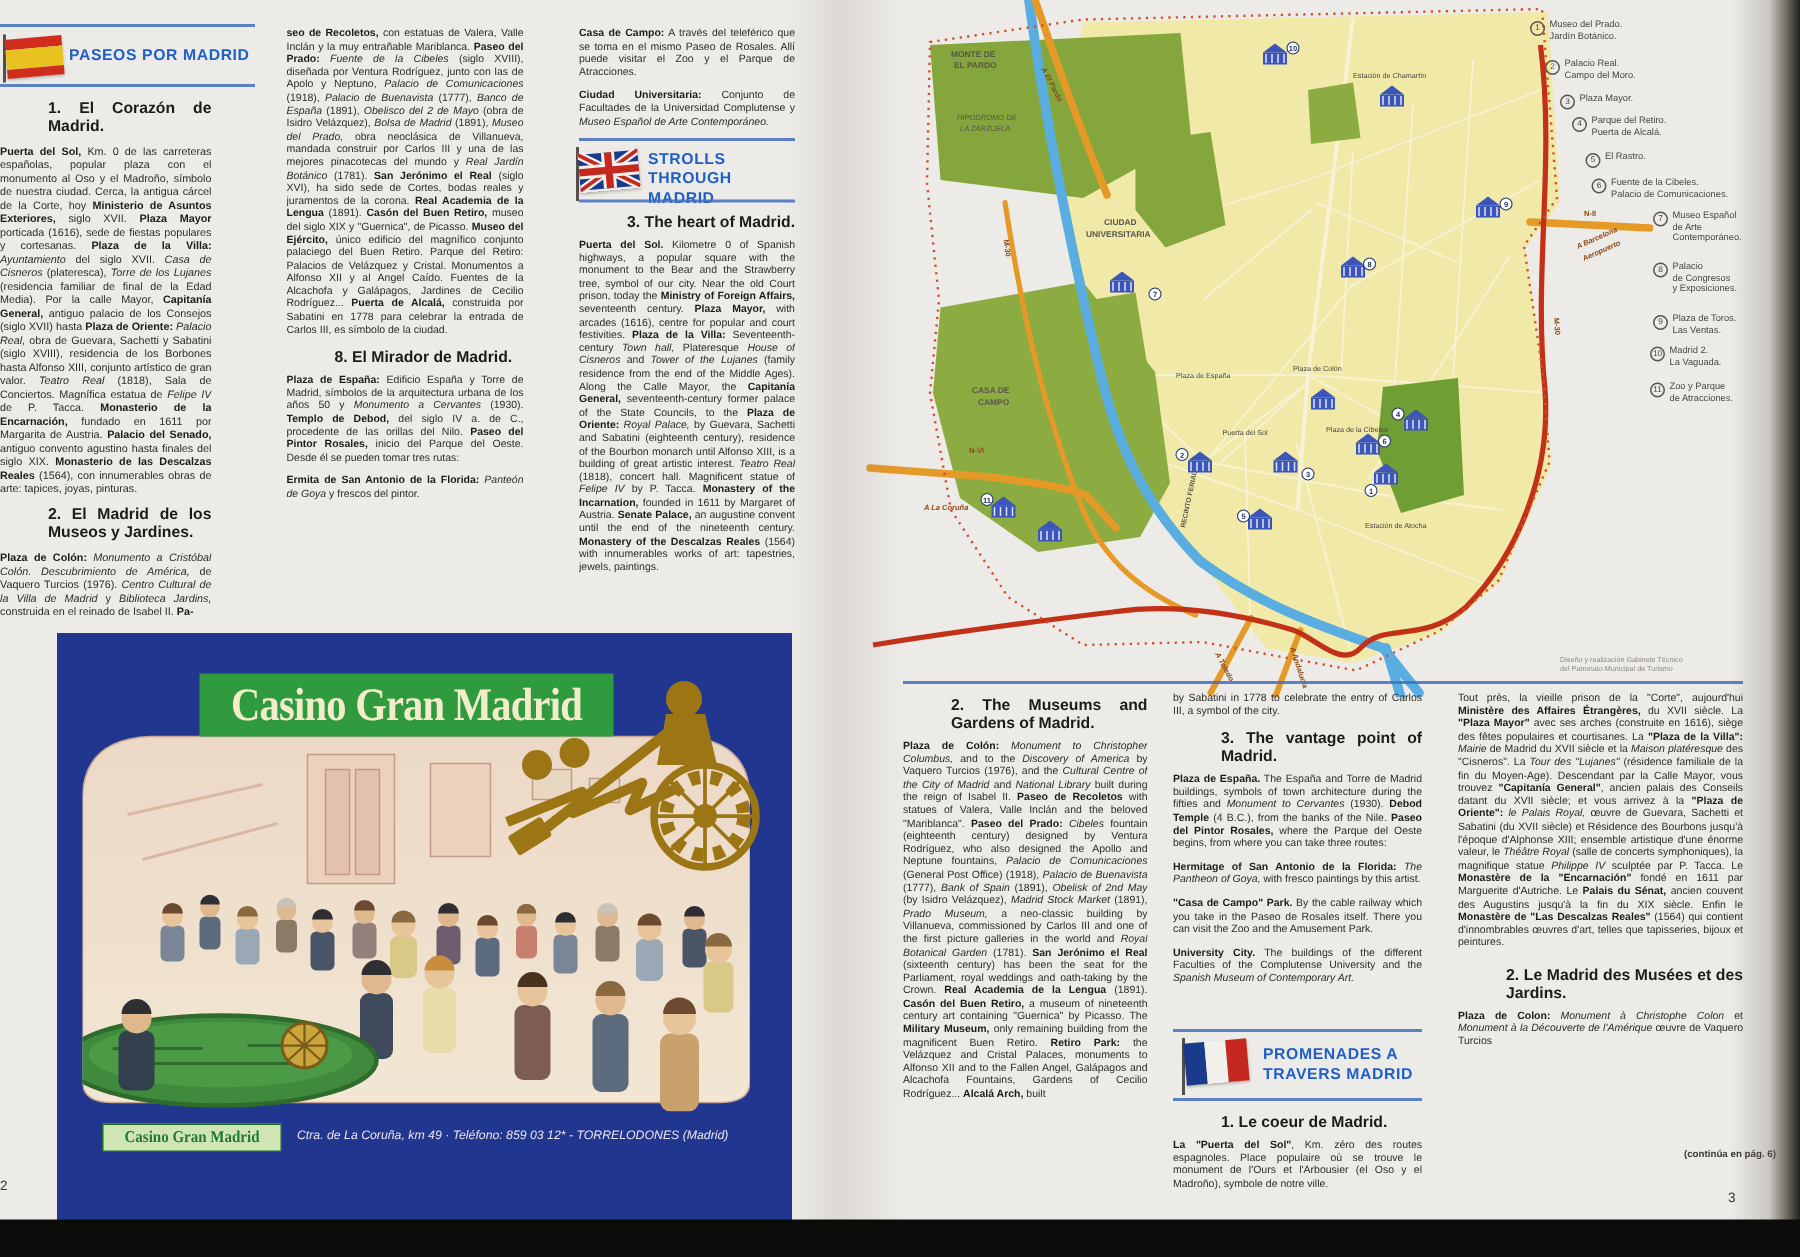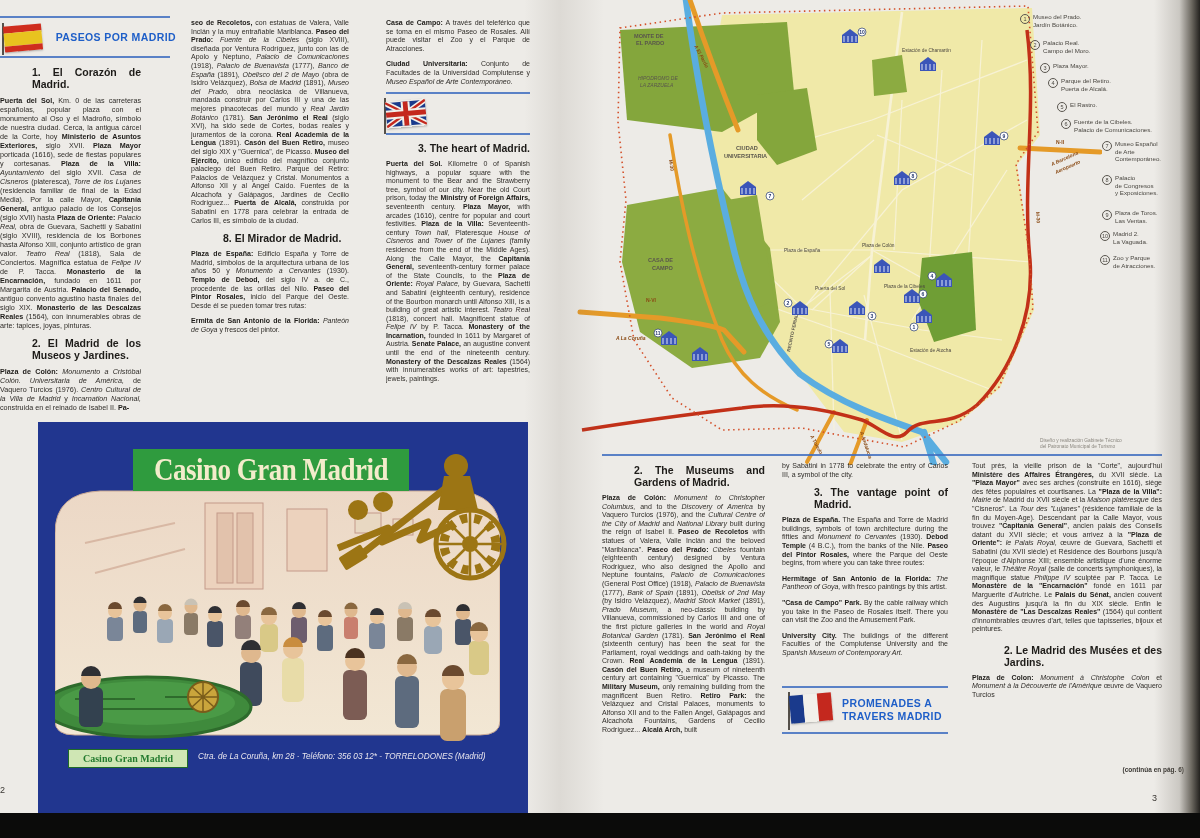--- a/index.html
+++ b/index.html
@@ -57,28 +57,28 @@
 
   <div class="bluerule" style="left:0;top:16px;width:170px;"></div>
   <div class="flagbox" style="left:4px;top:25px;">
     <div class="pole" style="left:-2px;top:-2px;height:32px;"></div>
     <div class="flag-es">
         <div class="s1"></div>
         <div class="s2"></div>
         <div class="s3"></div>
       </div>
   </div>
-  <div class="bluehead" style="left:46px;top:31px;width:130px;text-align:right;">PASEOS POR MADRID</div>
+  <div class="bluehead" style="left:46px;top:31px;width:130px;">PASEOS POR MADRID</div>
   <div class="bluerule" style="left:0;top:56px;width:170px;"></div>
 
   <div class="col smalltxt" style="left:0;top:64px;width:141px;height:360px;">
     <div class="sechead big">1.   El Corazón de Madrid.</div>
     <p><b>Puerta del Sol,</b> Km. 0 de las carreteras españolas, popular plaza con el monumento al Oso y el Madroño, símbolo de nuestra ciudad. Cerca, la antigua cárcel de la Corte, hoy <b>Ministerio de Asuntos Exteriores,</b> siglo XVII. <b>Plaza Mayor</b> porticada (1616), sede de fiestas populares y cortesanas. <b>Plaza de la Villa:</b> <i>Ayuntamiento</i> del siglo XVII. <i>Casa de Cisneros</i> (plateresca), <i>Torre de los Lujanes</i> (residencia familiar de final de la Edad Media). Por la calle Mayor, <b>Capitanía General,</b> antiguo palacio de los Consejos (siglo XVII) hasta <b>Plaza de Oriente:</b> <i>Palacio Real,</i> obra de Guevara, Sachetti y Sabatini (siglo XVIII), residencia de los Borbones hasta Alfonso XIII, conjunto artístico de gran valor. <i>Teatro Real</i> (1818), Sala de Conciertos. Magnífica estatua de <i>Felipe IV</i> de P. Tacca. <b>Monasterio de la Encarnación,</b> fundado en 1611 por Margarita de Austria. <b>Palacio del Senado,</b> antiguo convento agustino hasta finales del siglo XIX. <b>Monasterio de las Descalzas Reales</b> (1564), con innumerables obras de arte: tapices, joyas, pinturas.</p>
     <div class="sechead big">2.   El Madrid de los Museos y Jardines.</div>
-    <p><b>Plaza de Colón:</b> <i>Monumento a Cristóbal Colón. Universitaria de América,</i> de Vaquero Turcios (1976). <i>Centro Cultural de la Villa de Madrid</i> y <i>Incarnation Nacional,</i> construida en el reinado de Isabel II. <b>Pa-</b></p>
+    <p><b>Plaza de Colón:</b> <i>Monumento a Cristóbal Colón. Descubrimiento de América,</i> de Vaquero Turcios (1976). <i>Centro Cultural de la Villa de Madrid</i> y <i>Biblioteca Jardins,</i> construida en el reinado de Isabel II. <b>Pa-</b></p>
   </div>
 
   <div class="col smalltxt2" style="left:191px;top:19px;width:158px;height:412px;">
     <p><b>seo de Recoletos,</b> con estatuas de Valera, Valle Inclán y la muy entrañable Mariblanca. <b>Paseo del Prado:</b> <i>Fuente de la Cibeles</i> (siglo XVIII), diseñada por Ventura Rodríguez, junto con las de Apolo y Neptuno, <i>Palacio de Comunicaciones</i> (1918), <i>Palacio de Buenavista</i> (1777), <i>Banco de España</i> (1891), <i>Obelisco del 2 de Mayo</i> (obra de Isidro Velázquez), <i>Bolsa de Madrid</i> (1891), <i>Museo del Prado,</i> obra neoclásica de Villanueva, mandada construir por Carlos III y una de las mejores pinacotecas del mundo y <i>Real Jardín Botánico</i> (1781). <b>San Jerónimo el Real</b> (siglo XVI), ha sido sede de Cortes, bodas reales y juramentos de la corona. <b>Real Academia de la Lengua</b> (1891). <b>Casón del Buen Retiro,</b> museo del siglo XIX y "Guernica", de Picasso. <b>Museo del Ejército,</b> único edificio del magnífico conjunto palaciego del Buen Retiro. Parque del Retiro: Palacios de Velázquez y Cristal. Monumentos a Alfonso XII y al Angel Caído. Fuentes de la Alcachofa y Galápagos, Jardines de Cecilio Rodríguez... <b>Puerta de Alcalá,</b> construida por Sabatini en 1778 para celebrar la entrada de Carlos III, es símbolo de la ciudad.</p>
     <div class="sechead big">8.   El Mirador de Madrid.</div>
     <p><b>Plaza de España:</b> Edificio España y Torre de Madrid, símbolos de la arquitectura urbana de los años 50 y <i>Monumento a Cervantes</i> (1930). <b>Templo de Debod,</b> del siglo IV a. de C., procedente de las orillas del Nilo. <b>Paseo del Pintor Rosales,</b> inicio del Parque del Oeste. Desde él se pueden tomar tres rutas:</p>
     <p><b>Ermita de San Antonio de la Florida:</b> <i>Panteón de Goya</i> y frescos del pintor.</p>
   </div>
 
   <div class="col smalltxt2" style="left:386px;top:19px;width:144px;height:70px;">
@@ -90,20 +90,22 @@
   <div class="flagbox" style="left:386px;top:100px;">
     <div class="pole" style="left:-2px;top:-2px;height:36px;"></div>
     <svg width="40" height="27" style="transform:rotate(-5deg);box-shadow:0 1px 2px rgba(0,0,0,.25);" viewBox="0 0 50 30">
       <rect width="50" height="30" fill="#1a3a8c"></rect>
       <path d="M0,0 L50,30 M50,0 L0,30" stroke="#f2f0ea" stroke-width="7"></path>
       <path d="M0,0 L50,30 M50,0 L0,30" stroke="#c4281e" stroke-width="3"></path>
       <path d="M25,0 V30 M0,15 H50" stroke="#f2f0ea" stroke-width="11"></path>
       <path d="M25,0 V30 M0,15 H50" stroke="#c4281e" stroke-width="6"></path>
     </svg>
   </div>
+  <div class="bluehead" style="left:432px;top:100px;width:110px;white-space:pre-line;">STROLLS THROUGH
+MADRID</div>
   <div class="bluerule" style="left:386px;top:133px;width:144px;"></div>
 
   <div class="col smalltxt2" style="left:386px;top:140px;width:144px;height:282px;">
     <div class="sechead big">3.   The heart of Madrid.</div>
     <p><b>Puerta del Sol.</b> Kilometre 0 of Spanish highways, a popular square with the monument to the Bear and the Strawberry tree, symbol of our city. Near the old Court prison, today the <b>Ministry of Foreign Affairs,</b> seventeenth century. <b>Plaza Mayor,</b> with arcades (1616), centre for popular and court festivities. <b>Plaza de la Villa:</b> Seventeenth-century <i>Town hall,</i> Plateresque <i>House of Cisneros</i> and <i>Tower of the Lujanes</i> (family residence from the end of the Middle Ages). Along the Calle Mayor, the <b>Capitanía General,</b> seventeenth-century former palace of the State Councils, to the <b>Plaza de Oriente:</b> <i>Royal Palace,</i> by Guevara, Sachetti and Sabatini (eighteenth century), residence of the Bourbon monarch until Alfonso XIII, is a building of great artistic interest. <i>Teatro Real</i> (1818), concert hall. Magnificent statue of <i>Felipe IV</i> by P. Tacca. <b>Monastery of the Incarnation,</b> founded in 1611 by Margaret of Austria. <b>Senate Palace,</b> an augustine convent until the end of the nineteenth century. <b>Monastery of the Descalzas Reales</b> (1564) with innumerables works of art: tapestries, jewels, paintings.</p>
   </div>
 
   <div id="casino">
     <div id="casino-illu">
       <svg width="445" height="258" viewBox="0 0 445 258">
@@ -257,21 +259,21 @@
           <circle cx="142" cy="100" r="26" fill="none" stroke-width="9" stroke-dasharray="7 7"></circle>
           <circle cx="142" cy="100" r="8" stroke="none"></circle>
           <path d="M142,66 v68 M108,100 h68 M118,76 l48,48 M166,76 l-48,48" stroke-width="2.5"></path>
         </g>
       </svg>
     </div>
 
     <div id="casino-badge">
       <span>Casino Gran Madrid</span>
     </div>
-    <div id="casino-address">Ctra. de La Coruña, km 28 · Teléfono: 356 03 12* - TORRELODONES (Madrid)</div>
+    <div id="casino-address">Ctra. de La Coruña, km 49 · Teléfono: 859 03 12* - TORRELODONES (Madrid)</div>
   </div>
 
   <div class="pagenum" style="left:0px;top:785px;">2</div>
 
   <div id="mapwrap">
     <svg width="530" height="465" viewBox="0 0 530 465">
       <defs>
         <g id="mon">
           <path d="M-8,-3 L0,-9 L8,-3 Z" fill="#3b55b8"></path>
           <rect x="-8" y="-3" width="16" height="8" fill="#3b55b8"></rect>
@@ -506,20 +508,24 @@
     <div style="display:flex;width:42px;height:28px;transform:rotate(-5deg);box-shadow:0 1px 2px rgba(0,0,0,.25);">
       <div style="flex:1;background:#1a3a8c;"></div>
         <div style="flex:1;background:#f2f0ea;"></div>
         <div style="flex:1;background:#c4281e;"></div>
     </div>
   </div>
   <div class="bluehead" style="left:842px;top:697px;width:110px;white-space:pre-line;">PROMENADES A
 TRAVERS MADRID</div>
   <div class="bluerule" style="left:782px;top:732px;width:166px;"></div>
 
+  <div class="col smalltxt2" style="left:782px;top:740px;width:166px;height:70px;">
+    <div class="sechead big">1.   Le coeur de Madrid.</div>
+    <p><b>La "Puerta del Sol"</b>, Km. zéro des routes espagnoles. Place populaire où se trouve le monument de l'Ours et l'Arbousier (el Oso y el Madroño), symbole de notre ville.</p>
+  </div>
 
   <div class="col smalltxt2" style="left:972px;top:462px;width:190px;height:300px;">
     <p>Tout près, la vieille prison de la "Corte", aujourd'hui <b>Ministère des Affaires Étrangères,</b> du XVII siècle. La <b>"Plaza Mayor"</b> avec ses arches (construite en 1616), siège des fêtes populaires et courtisanes. La <b>"Plaza de la Villa":</b> <i>Mairie</i> de Madrid du XVII siècle et la <i>Maison platéresque</i> des "Cisneros". La <i>Tour des "Lujanes"</i> (résidence familiale de la fin du Moyen-Age). Descendant par la Calle Mayor, vous trouvez <b>"Capitanía General"</b>, ancien palais des Conseils datant du XVII siècle; et vous arrivez à la <b>"Plaza de Oriente":</b> <i>le Palais Royal,</i> œuvre de Guevara, Sachetti et Sabatini (du XVII siècle) et Résidence des Bourbons jusqu'à l'époque d'Alphonse XIII; ensemble artistique d'une énorme valeur, le <i>Théâtre Royal</i> (salle de concerts symphoniques), la magnifique statue <i>Philippe IV</i> sculptée par P. Tacca. Le <b>Monastère de la "Encarnación"</b> fondé en 1611 par Marguerite d'Autriche. Le <b>Palais du Sénat,</b> ancien couvent des Augustins jusqu'à la fin du XIX siècle. Enfin le <b>Monastère de "Las Descalzas Reales"</b> (1564) qui contient d'innombrables œuvres d'art, telles que tapisseries, bijoux et peintures.</p>
     <div class="sechead big" style="margin-top:10px;">2.   Le Madrid des Musées et des Jardins.</div>
     <p><b>Plaza de Colon:</b> <i>Monument à Christophe Colon</i> et <i>Monument à la Découverte de l'Amérique</i> œuvre de Vaquero Turcios</p>
   </div>
 
   <div class="contnote" style="left:1078px;top:766px;width:106px;text-align:right;">(continúa en pág. 6)</div>
   <div class="pagenum" style="left:1152px;top:793px;">3</div>
 

